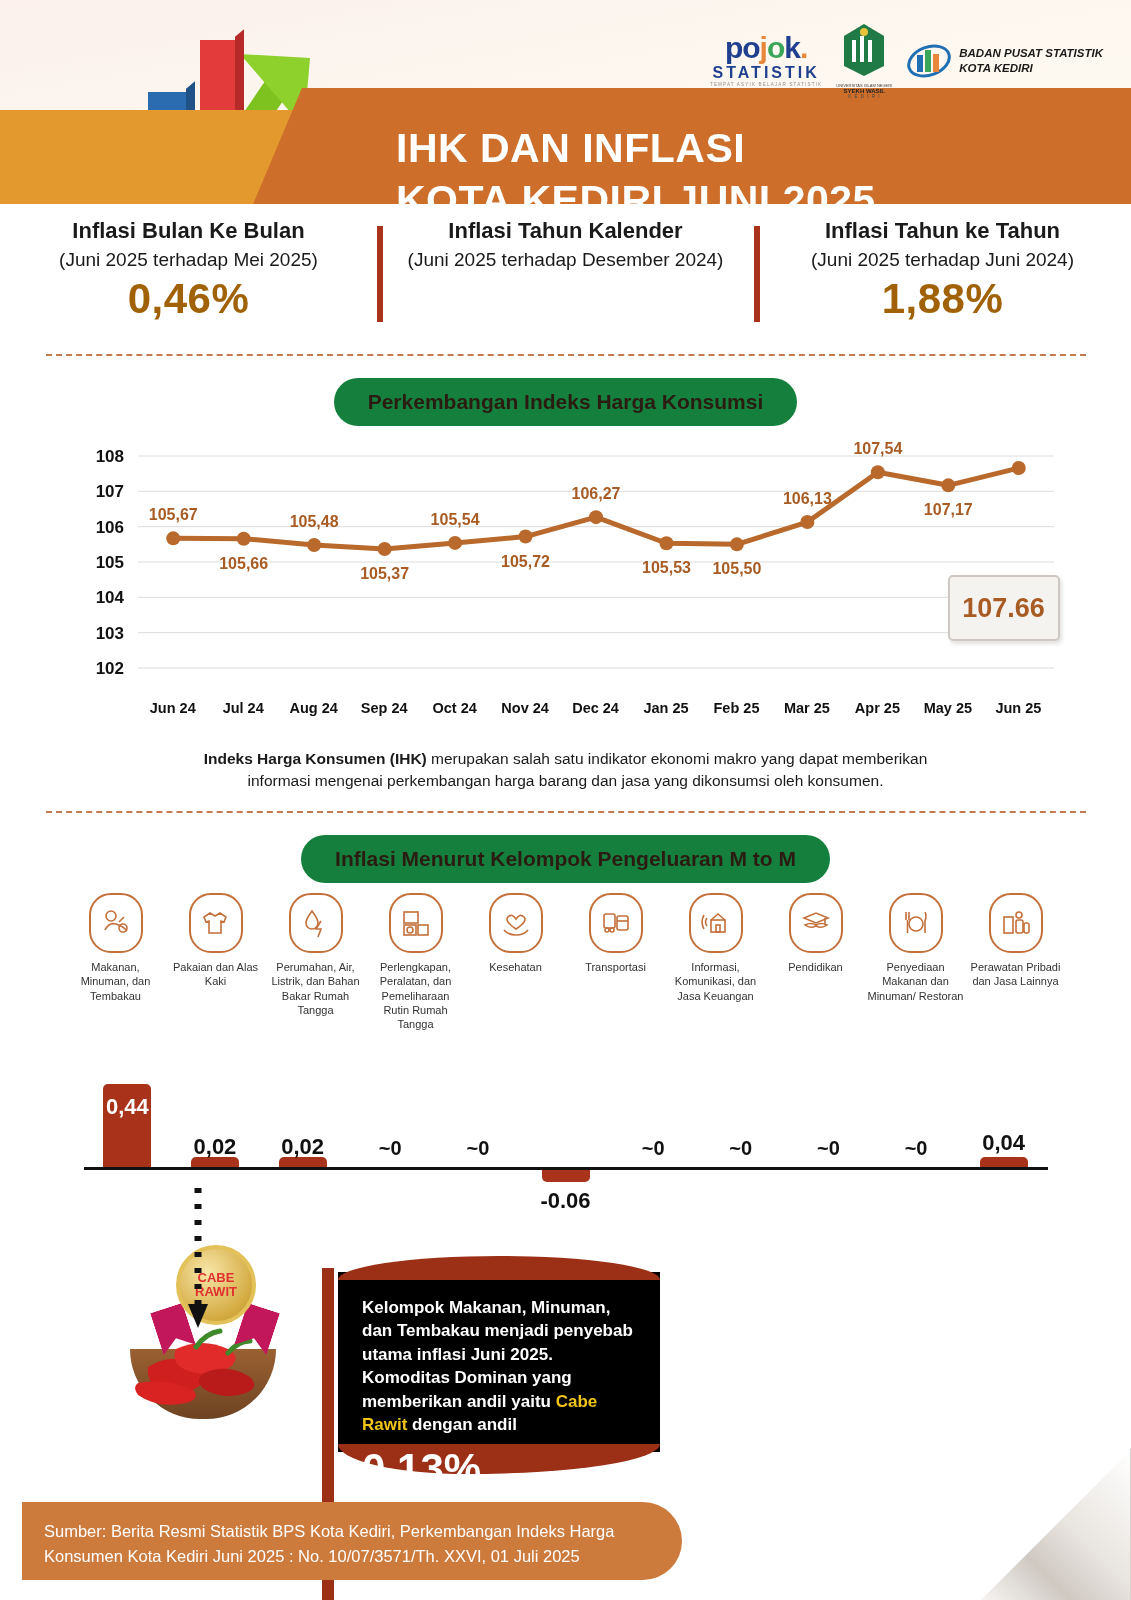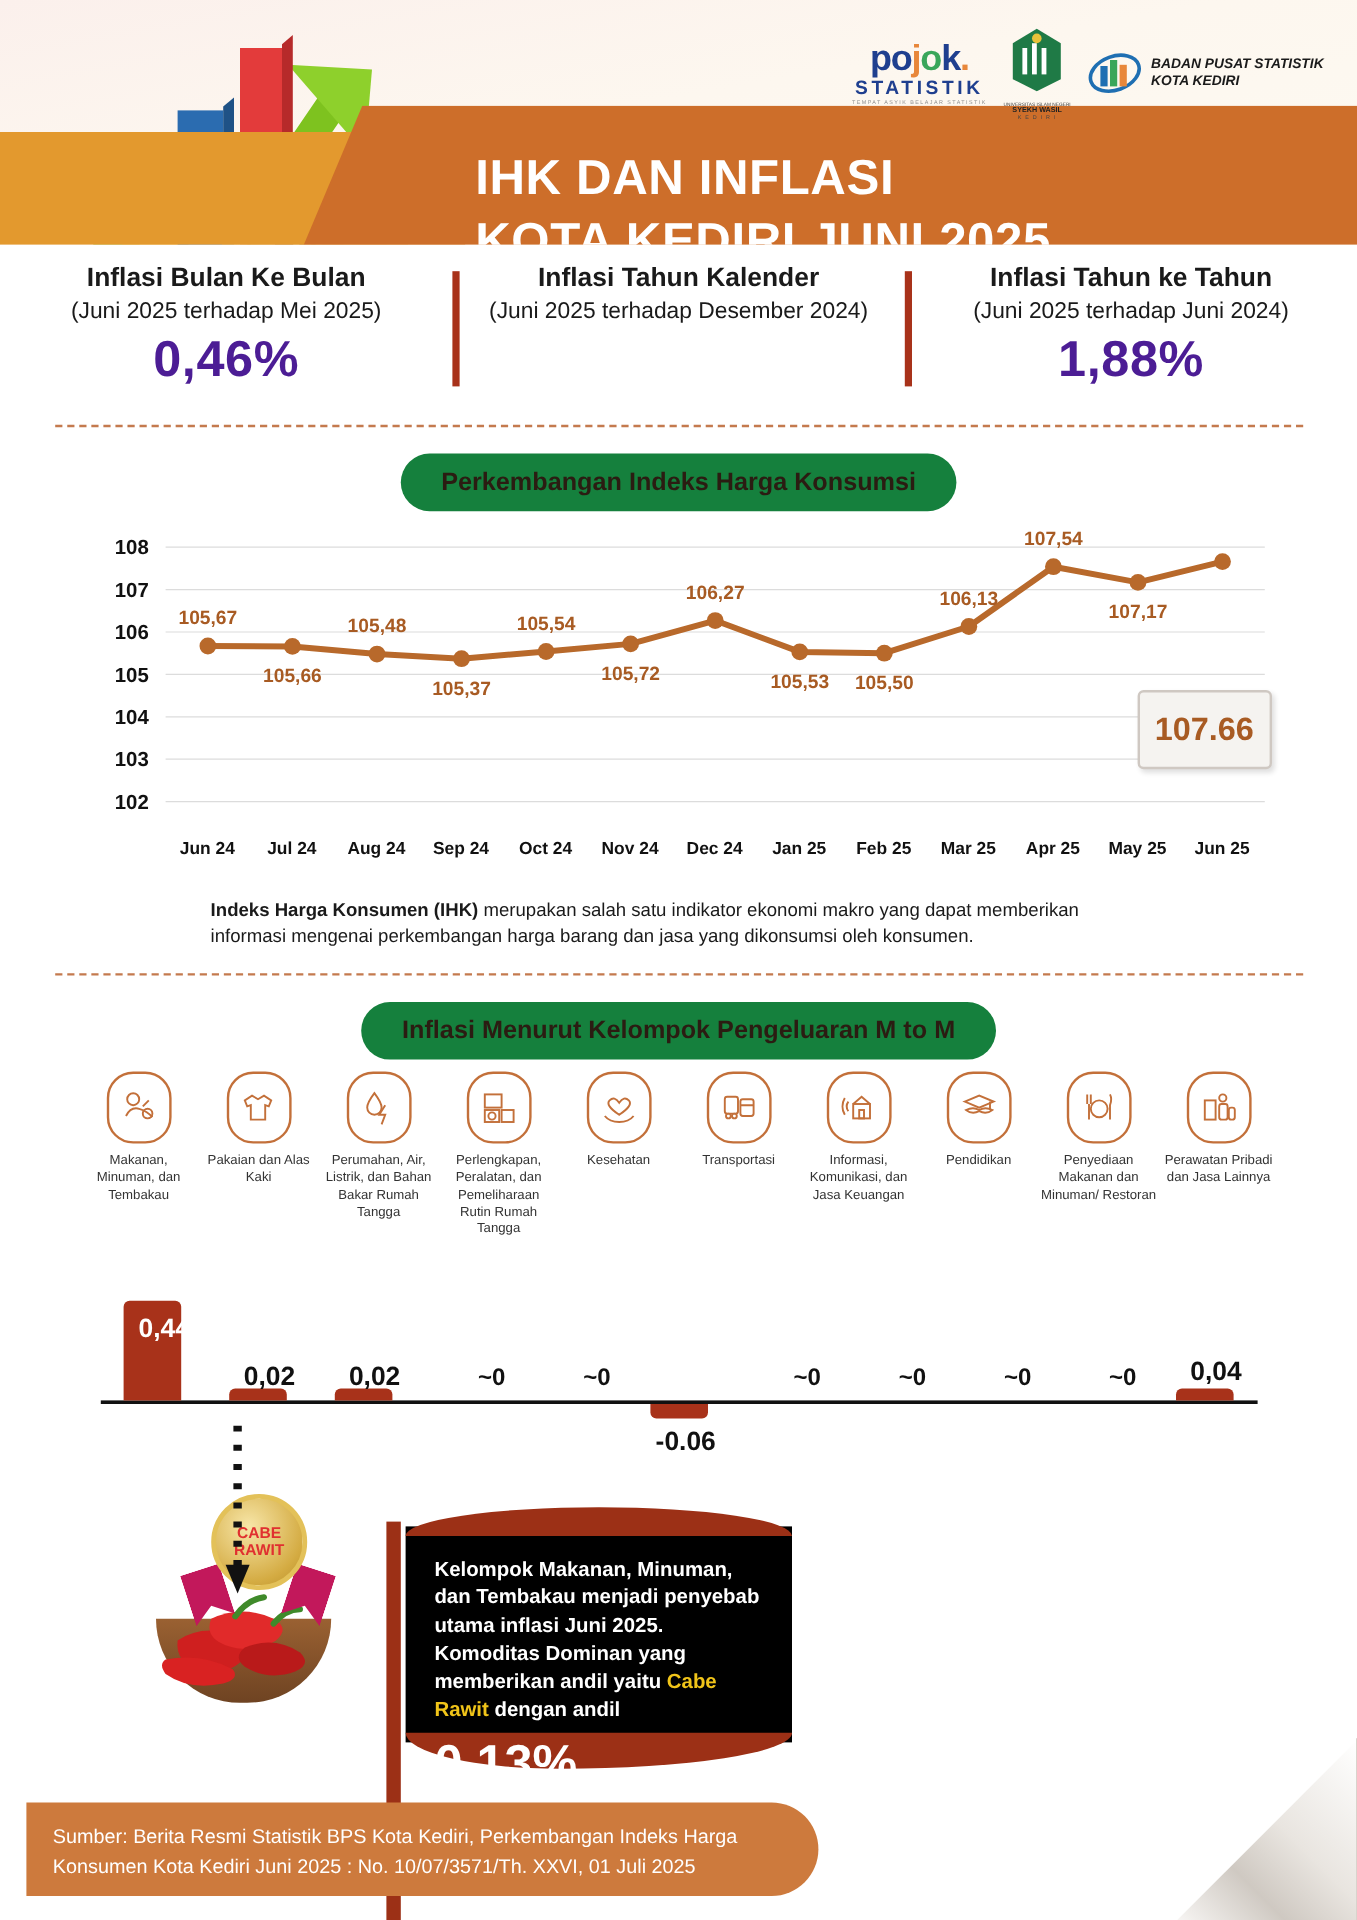--- a/index.html
+++ b/index.html
@@ -69,21 +69,21 @@
     padding-top:14px;
     background:#ffffff;
   }
   .stat { flex:1; text-align:center; position:relative; }
   .stat + .stat:before {
     content:""; position:absolute; left:0; top:8px;
     width:6px; height:96px; background:#a8321a;
   }
   .stat-title { font-size:22px; font-weight:bold; color:#1a1a1a; }
   .stat-sub { font-size:19px; color:#1a1a1a; margin-top:5px; }
-  .stat-val { font-size:42px; font-weight:bold; color:#4c1d95; margin-top:4px; letter-spacing:0.5px;}
+  .stat-val { font-size:42px; font-weight:bold; color:#a16207; margin-top:4px; letter-spacing:0.5px;}
 
   .divider {
     width:1040px; margin:10px auto 0 auto;
     border-top:2px dashed #c47a4e;
   }
 
   
   .chart-section { position:relative; width:1131px; }
   .pill {
     margin: 22px auto 0 auto;
@@ -101,41 +101,41 @@
     position:absolute; right:6px; top:133px;
     width:112px; height:66px;
     background:#f5f3f0; border:2px solid #cfc8c2;
     border-radius:5px;
     display:flex; align-items:center; justify-content:center;
     font-size:27px; font-weight:bold; color:#a85b23;
     box-shadow: 2px 3px 4px rgba(0,0,0,.12);
   }
   .chart-note {
     width:780px; margin:16px auto 0 auto;
-    text-align:left; font-size:15.5px; color:#1a1a1a; line-height:1.45;
+    text-align:center; font-size:15.5px; color:#1a1a1a; line-height:1.45;
   }
   .chart-note b { font-weight:bold; }
 
   
   .cat-strip { width:1000px; margin:10px auto 0 auto; display:flex; }
   .cat { flex:1; text-align:center; padding:0 2px; }
   .cat-icon {
     width:54px; height:60px; margin:0 auto;
     border:2px solid #c3703a; border-radius:22px;
     display:flex; align-items:center; justify-content:center;
   }
   .cat-label { font-size:11px; color:#333; line-height:1.3; margin-top:7px; }
 
   
   .barchart { position:relative; width:1000px; height:215px; margin:6px auto 0 auto; }
   .baseline { position:absolute; left:18px; top:130px; width:964px; height:3px; background:#111; }
   .bcol { position:absolute; bottom:0; width:62px; text-align:center; }
   .bar-pos { background:#a8321a; border-radius:5px 5px 0 0; position:absolute; bottom:85px; left:7px; width:48px; }
   .bar-neg { background:#a8321a; border-radius:0 0 5px 5px; position:absolute; top:133px; left:7px; width:48px; }
-  .bval { position:absolute; font-size:22px; font-weight:bold; color:#111; width:100%; text-align:right; }
+  .bval { position:absolute; font-size:22px; font-weight:bold; color:#111; width:100%; text-align:center; }
   .bval.inside { color:#ffffff; }
   .bval.tiny { font-size:20px; }
 
   
   .flag {
     position:absolute; left:338px; top:1272px;
     width:322px; height:180px; background:#000000;
     z-index:4;
   }
   .flag:before{

